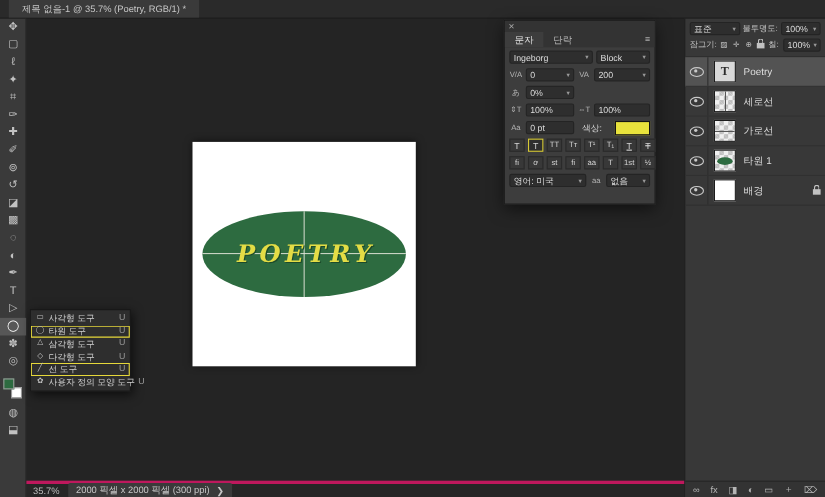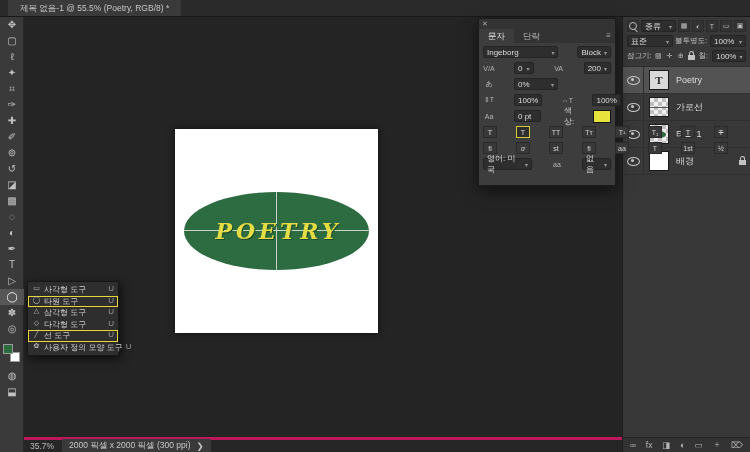--- a/index.html
+++ b/index.html
@@ -37,28 +37,28 @@
   
   #flyout{position:absolute;left:27px;top:281px;width:90px;background:#2e2e2e;border:1px solid #171717;
           box-shadow:2px 3px 9px rgba(0,0,0,.65);z-index:30;padding:2px 0}
   .fly-item{display:flex;height:11.5px;padding:0 4px;gap:3px;font-size:8px;color:#d0d0d0}
   .fi-icon{width:9px;font-size:7px;color:#bdbdbd;flex:none;text-align:center}
   .fi-label{flex:1;white-space:nowrap}
   .fi-key{color:#9a9a9a}
   .fly-item.hl{box-shadow:inset 0 0 0 1px #e6d83a}
 
   
-  #char-panel{position:absolute;left:478px;top:18px;width:138px;height:168px;background:#3d3d3d;
+  #char-panel{position:absolute;left:458px;top:18px;width:138px;height:168px;background:#3d3d3d;
               border:1px solid #1c1c1c;box-shadow:0 5px 14px rgba(0,0,0,.55);z-index:20;box-sizing:border-box}
   .cp-chrome{height:10px;background:#333333;display:flex;align-items:center;padding:0 3px;font-size:7px;color:#aaa}
   .cp-tabs{height:14px;background:#333333;display:flex;align-items:stretch;font-size:8.5px}
   .cp-tab{padding:0 9px;line-height:14px;color:#bbb}
   .cp-tab.active{background:#3d3d3d;color:#e2e2e2}
   .cp-menu{margin-left:auto;padding:0 4px;line-height:14px;font-size:8px;color:#aaa}
-  .cp-row{display:flex;align-items:center;height:14px;margin:2px 4px 0;gap:19px}
+  .cp-row{display:flex;align-items:center;height:14px;margin:2px 4px 0;gap:3px}
   .fld{background:#2e2e2e;border:1px solid #242424;border-radius:2px;height:12px;display:flex;align-items:center;
        justify-content:space-between;padding:0 3px;font-size:8px;color:#dddddd;box-sizing:border-box}
   .fld .caret{font-size:6px;color:#999;margin-left:3px}
   .fld.anno{border-color:#e2d53c;box-shadow:0 0 0 .5px #e2d53c}
   .cp-icon{font-size:7px;color:#b5b5b5;width:12px;text-align:center;flex:none}
   .w-family{width:76px}.w-style{flex:1}
   .w-n1{width:44px}.w-n2{flex:1}
   .color-swatch{width:30px;height:11px;background:#e8e23c;border:1px solid #141414;margin-left:auto}
   .cp-lbl{font-size:8px;color:#cfcfcf;margin-left:4px}
   .tbtn{width:14px;height:12px;background:#383838;border:1px solid #2a2a2a;color:#d5d5d5;font-size:8px;
@@ -112,21 +112,21 @@
   #statusbar{position:absolute;left:24px;top:437px;width:598px;height:15px;background:#262626;
              border-top:3px solid #be185d;display:flex;align-items:center;gap:8px;padding:0 6px;
              box-sizing:border-box;font-size:8.5px;color:#bdbdbd}
   .doc-chip{background:#3a3a3a;border-radius:2px;padding:1px 7px;font-size:8.5px;color:#c7c7c7;
             display:flex;gap:6px;align-items:center}
 </style>
 </head>
 <body>
 
 <div id="titlebar">
-  <div class="doc-tab">제목 없음-1 @ 55.5% (Poetry, RGB/8) *</div>
+  <div class="doc-tab">제목 없음-1 @ 35.7% (Poetry, RGB/1) *</div>
 </div>
 
 <div id="toolbar">
   <div class="tool">✥</div>
   <div class="tool">▢</div>
   <div class="tool">ℓ</div>
   <div class="tool">✦</div>
   <div class="tool">⌗</div>
   <div class="tool">✑</div>
   <div class="tool">✚</div>
@@ -286,34 +286,20 @@
     <span class="cp-icon">aa</span>
     <div class="fld w-aa">
       <span>없음</span>
       <span class="caret">▾</span>
     </div>
   </div>
 </div>
 
 <div id="right-panel">
 
-  <div class="rp-row">
-    <span class="ficon">
-        <span class="mag"></span>
-      </span>
-    <div class="fld sel-40">
-      <span>종류</span>
-      <span class="caret">▾</span>
-    </div>
-    <span class="ficon">▦</span>
-    <span class="ficon">◐</span>
-    <span class="ficon">T</span>
-    <span class="ficon">▭</span>
-    <span class="ficon">▣</span>
-  </div>
 
   <div class="rp-row">
     <div class="fld sel-46">
       <span>표준</span>
       <span class="caret">▾</span>
     </div>
     <span class="rp-lbl">불투명도:</span>
     <div class="fld sel-36">
       <span>100%</span>
       <span class="caret">▾</span>
@@ -339,20 +325,29 @@
           <span class="eye"></span>
         </span>
       <span class="thumb text-thumb">T</span>
       <span class="lname">Poetry</span>
     </div>
     <div class="lrow">
       <span class="eye-cell">
           <span class="eye"></span>
         </span>
       <span class="thumb checker">
+          <span class="tl-v"></span>
+        </span>
+      <span class="lname">세로선</span>
+    </div>
+    <div class="lrow">
+      <span class="eye-cell">
+          <span class="eye"></span>
+        </span>
+      <span class="thumb checker">
           <span class="tl-h"></span>
         </span>
       <span class="lname">가로선</span>
     </div>
     <div class="lrow">
       <span class="eye-cell">
           <span class="eye"></span>
         </span>
       <span class="thumb checker">
           <span class="tl-e"></span>

